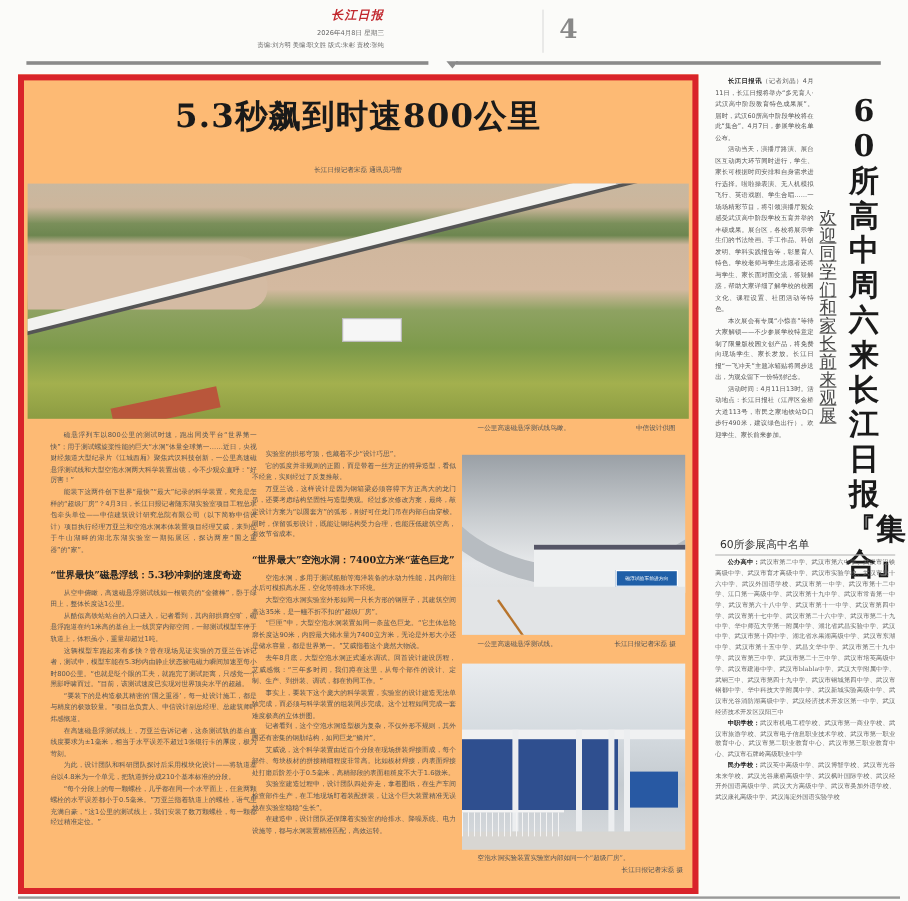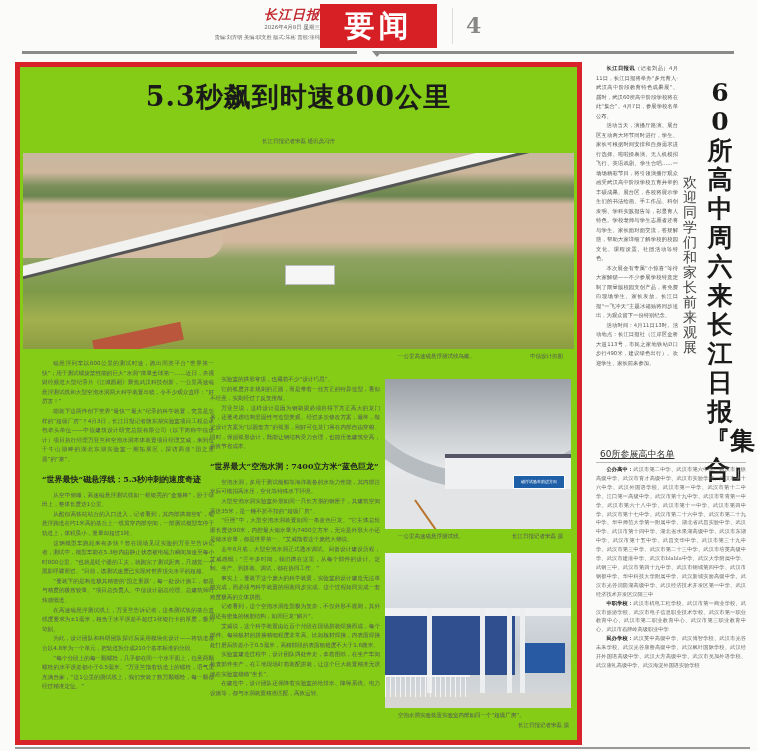--- a/index.html
+++ b/index.html
@@ -1,32 +1,32 @@
 <!DOCTYPE html>
 <html><head>
 <meta charset="utf-8">
 <style>
   * { box-sizing: border-box; margin: 0; padding: 0; }
   html, body { width: 757px; height: 751px; overflow: hidden; background: #fbfbf9; }
   body { position: relative; font-family: "DejaVu Serif", "Liberation Serif", serif; color: #333; }
 
   
   .masthead { position: absolute; left: 0; top: 0; width: 757px; height: 58px; }
-  .logo { position: absolute; left: 260px; top: 6px; width: 60px; text-align: right; font-family: "DejaVu Serif", serif; font-style: italic; font-weight: bold; color: #c1272d; font-size: 13px; letter-spacing: 1px; }
+  .logo { position: absolute; left: 260px; top: 6px; width: 60px; text-align: right; font-family: "DejaVu Serif", serif; font-style: italic; font-weight: bold; color: #c1272d; font-size: 10px; letter-spacing: 1px; }
   .pub-date { position: absolute; left: 220px; top: 24px; width: 100px; text-align: right; font-family: "DejaVu Sans", sans-serif; font-size: 5.5px; color: #666; }
   .editors { position: absolute; left: 150px; top: 34px; width: 170px; text-align: right; font-family: "DejaVu Sans", sans-serif; font-size: 5.2px; color: #666; white-space: nowrap; }
   .section-tag { position: absolute; left: 320px; top: 4px; width: 117px; height: 44px; background: #d71f26; color: #fff; font-family: "DejaVu Serif", serif; font-weight: bold; font-size: 30px; line-height: 44px; text-align: center; letter-spacing: 4px; }
   .tag-divider { position: absolute; left: 452px; top: 8px; width: 1px; height: 36px; background: #ddd; }
   .page-num { position: absolute; left: 466px; top: 12px; font-family: "DejaVu Serif", serif; font-weight: bold; color: #888; font-size: 22px; }
   .rule { position: absolute; left: 22px; top: 51px; width: 335px; height: 3px; background: #8a8a8a; }
   .rule2 { position: absolute; left: 380px; top: 51px; width: 354px; height: 3px; background: #8a8a8a; }
   .rule-pointer { position: absolute; left: 372px; top: 51px; width: 0; height: 0; border-left: 5px solid transparent; border-right: 5px solid transparent; border-top: 6px solid #8a8a8a; }
 
   
-  .feature { position: absolute; left: 15px; top: 62px; width: 567px; height: 683px; border: 5px solid #d9232a; background: #84cc16; }
+  .feature { position: absolute; left: 15px; top: 62px; width: 567px; height: 683px; border: 5px solid #d9232a; background: #fdba74; }
   .headline { position: absolute; left: 0; top: 12px; width: 557px; text-align: center; font-family: "DejaVu Serif", serif; font-weight: bold; color: #1a1a1a; font-size: 27px; letter-spacing: 1px; }
   .subhead { position: absolute; left: 0; top: 48px; width: 557px; text-align: center; font-family: "DejaVu Sans", sans-serif; color: #333; font-size: 15px; }
   .byline { position: absolute; left: 0; top: 71px; width: 557px; text-align: center; font-family: "DejaVu Sans", sans-serif; color: #555; font-size: 5.5px; }
 
   
   .photo-aerial { position: absolute; left: 3px; top: 86px; width: 551px; height: 196px; overflow: hidden;
     background: linear-gradient(180deg, #c8b8a0 0%, #cdb69c 10%, #7a8f5a 17%, #6d8650 22%, #d0b79e 26%, #d4b9a0 45%, #8ea262 54%, #7d9a4a 70%, #a3b04e 85%, #8c9c42 100%); }
   .photo-aerial .lake { position: absolute; left: 0; top: 60px; width: 200px; height: 45px; background: #d4bba3; border-radius: 0 60px 40px 0; }
   .photo-aerial .track { position: absolute; left: -20px; top: 118px; width: 620px; height: 10px; background: #f2f2f0; transform: rotate(-14deg); transform-origin: left center; box-shadow: 0 3px 0 #555; }
   .photo-aerial .bldg { position: absolute; left: 262px; top: 112px; width: 50px; height: 20px; background: #f6f6f6; border: 1px solid #bbb; }
@@ -57,37 +57,36 @@
   .photo-hall .deck { position: absolute; left: 0; top: 55px; width: 186px; height: 8px; background: #f0f1f2; }
   .photo-hall .pillar { position: absolute; top: 55px; width: 5px; height: 85px; background: #eceef0; }
   .photo-hall .rail { position: absolute; left: 0; top: 122px; width: 85px; height: 22px; border-top: 2px solid #f4f4f4; background: repeating-linear-gradient(90deg, #f4f4f4 0 1px, transparent 1px 5px); }
   .photo-hall .floor { position: absolute; left: 0; top: 140px; width: 186px; height: 15px; background: #d8d6d2; }
 
   
   .side-body { position: absolute; left: 596px; top: 64px; width: 82px; font-family: "DejaVu Sans", sans-serif; font-size: 5.3px; line-height: 9.5px; color: #555; text-align: justify; }
   .side-body p { text-indent: 2em; }
   .side-body b { color: #222; }
   .side-title { position: absolute; left: 705px; top: 78px; width: 30px; font-family: "DejaVu Serif", serif; font-weight: bold; color: #1a1a1a; font-size: 25px; line-height: 29px; text-align: center; word-break: break-all; }
-  .side-sub { position: absolute; left: 680px; top: 175px; width: 20px; font-family: "DejaVu Sans", sans-serif; color: #444; font-size: 14px; line-height: 15px; text-align: center; word-break: break-all; }
-  .list-title { position: absolute; left: 600px; top: 448px; width: 140px; font-family: "DejaVu Sans", sans-serif; color: #333; font-size: 9px; text-decoration: underline; }
+  .side-sub { position: absolute; left: 680px; top: 175px; width: 20px; font-family: "DejaVu Sans", sans-serif; color: #444; font-size: 14px; line-height: 15px; text-align: center; word-break: break-all; text-decoration: underline; }
+  .list-title { position: absolute; left: 600px; top: 448px; width: 140px; font-family: "DejaVu Sans", sans-serif; color: #333; font-size: 9px; }
   .list-rule { position: absolute; left: 596px; top: 462px; width: 150px; height: 1px; background: #bbb; }
   .school-list { position: absolute; left: 596px; top: 465px; width: 150px; font-family: "DejaVu Serif", serif; font-size: 5.2px; line-height: 8.9px; color: #666; text-align: justify; }
   .school-list p { text-indent: 2em; }
   .school-list b { font-family: "DejaVu Sans", sans-serif; color: #222; }
 
   .bottom-rule { position: absolute; left: 15px; top: 747px; width: 735px; height: 2px; background: #999; }
 </style>
 </head>
 <body>
 
 <div class="masthead">
   <div class="logo">长江日报</div>
   <div class="pub-date">2026年4月8日 星期三</div>
   <div class="editors">责编:刘方明  美编:职文胜  版式:朱彬  责校:张纯</div>
-  <div class="section-tag">要闻</div>
   <div class="tag-divider"></div>
   <div class="page-num">4</div>
   <div class="rule"></div>
   <div class="rule-pointer"></div>
   <div class="rule2"></div>
 </div>
 
 <div class="feature">
   <div class="headline">5.3秒飙到时速800公里</div>
   <div class="byline">长江日报记者宋磊  通讯员冯蕾</div>

